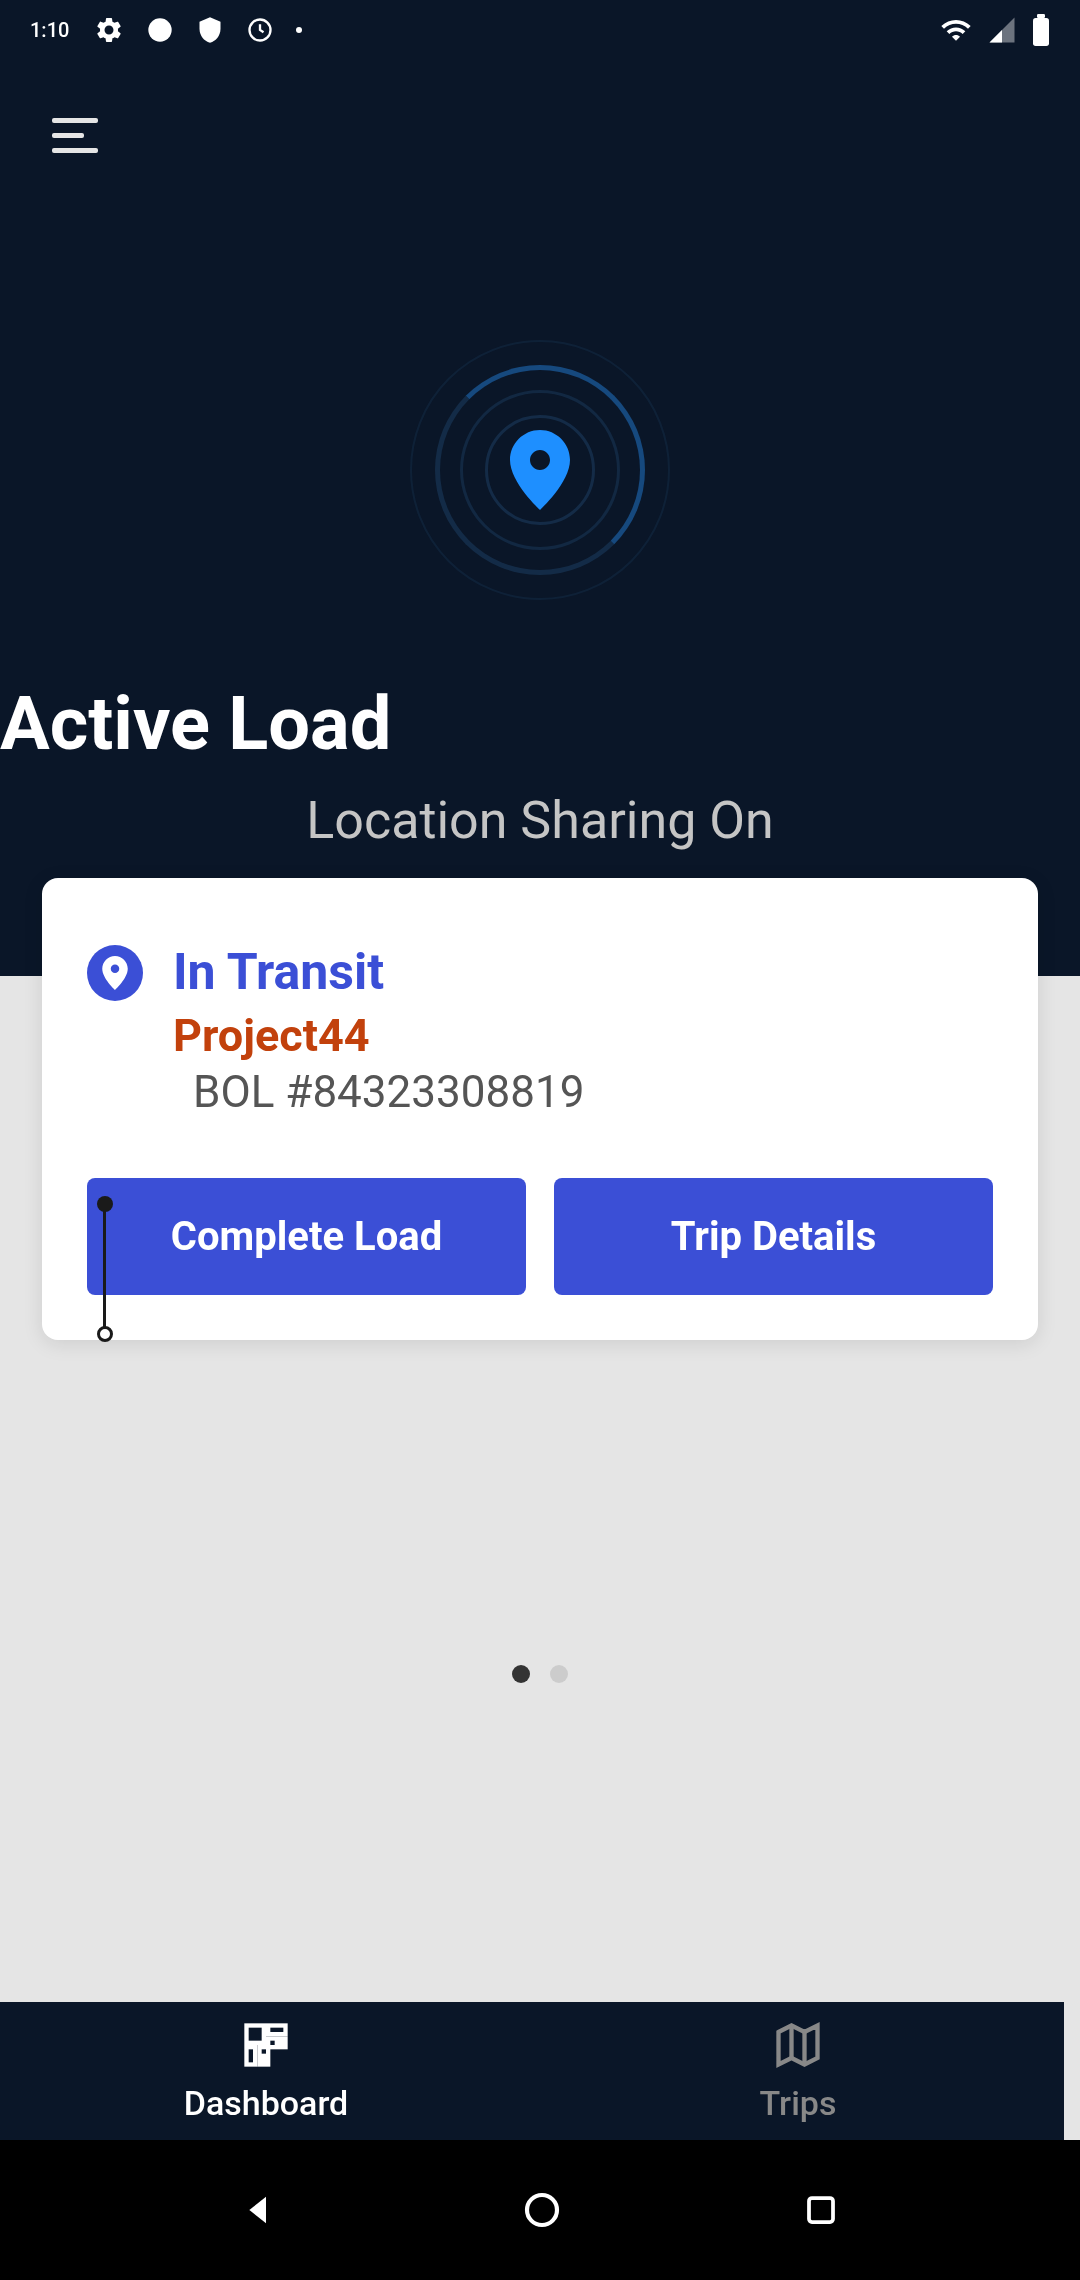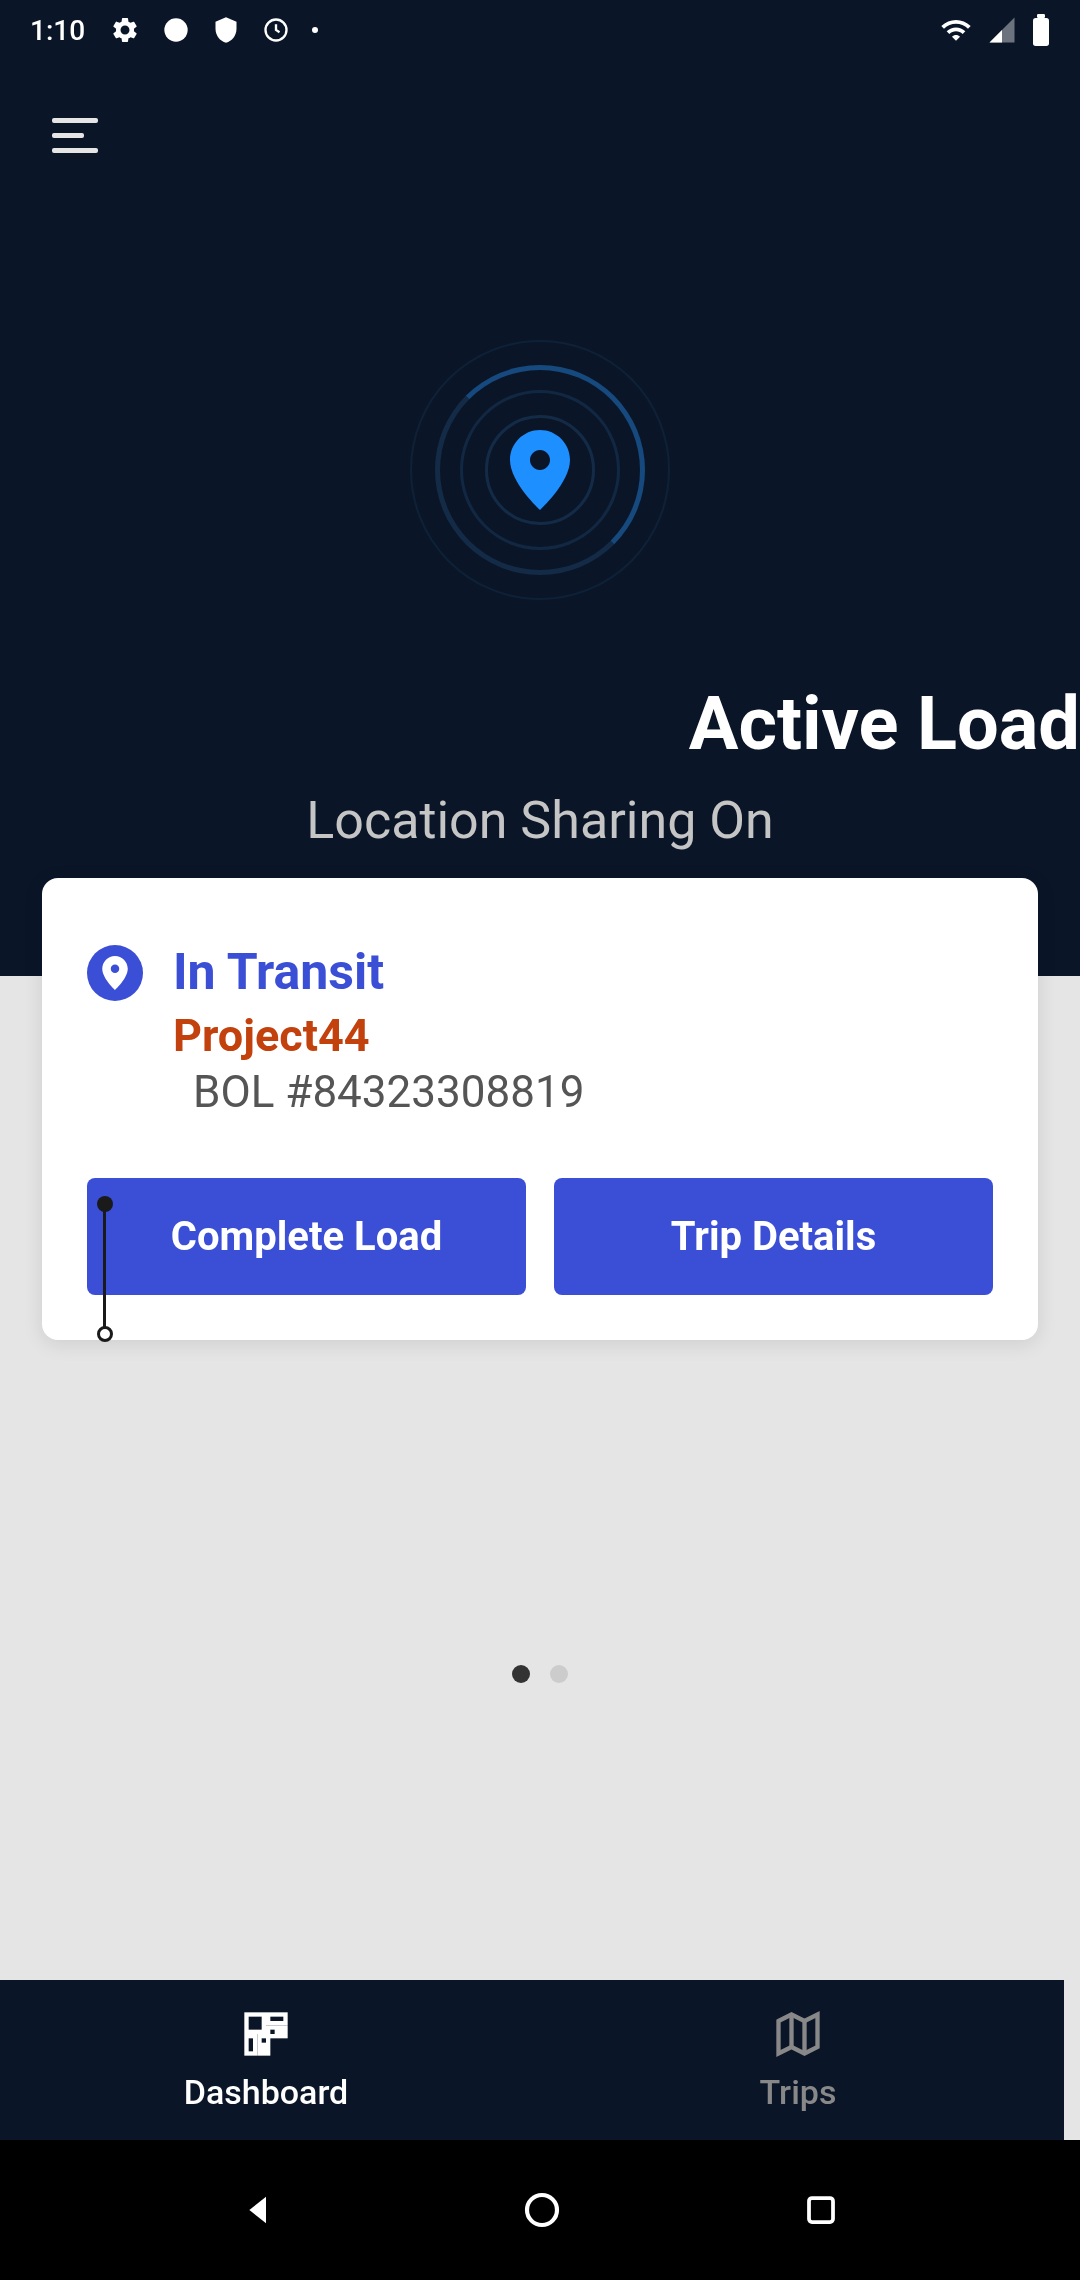--- a/index.html
+++ b/index.html
@@ -27,21 +27,21 @@
       color: white;
     }
     
     .status-left {
       display: flex;
       align-items: center;
       gap: 25px;
     }
     
     .status-time {
-      font-size: 28px;
+      font-size: 20px;
       font-weight: 500;
     }
     
     .status-icons {
       display: flex;
       align-items: center;
       gap: 22px;
     }
     
     .status-right {
@@ -145,21 +145,21 @@
       transform: translateX(-50%);
       width: 60px;
       height: 80px;
     }
     
     .main-title {
       position: absolute;
       top: 620px;
       left: 0;
       right: 0;
-      text-align: right;
+      text-align: left;
       color: white;
       font-size: 74px;
       font-weight: 700;
     }
     
     .sub-title {
       position: absolute;
       top: 730px;
       left: 0;
       right: 0;
@@ -311,21 +311,21 @@
     
     .page-dot.inactive {
       background: #ccc;
     }
     
     .bottom-nav {
       position: absolute;
       bottom: 140px;
       left: 0;
       right: 16px;
-      height: 160px;
+      height: 138px;
       background: #0a1628;
       display: flex;
     }
     
     .nav-item {
       flex: 1;
       display: flex;
       flex-direction: column;
       align-items: center;
       justify-content: center;

